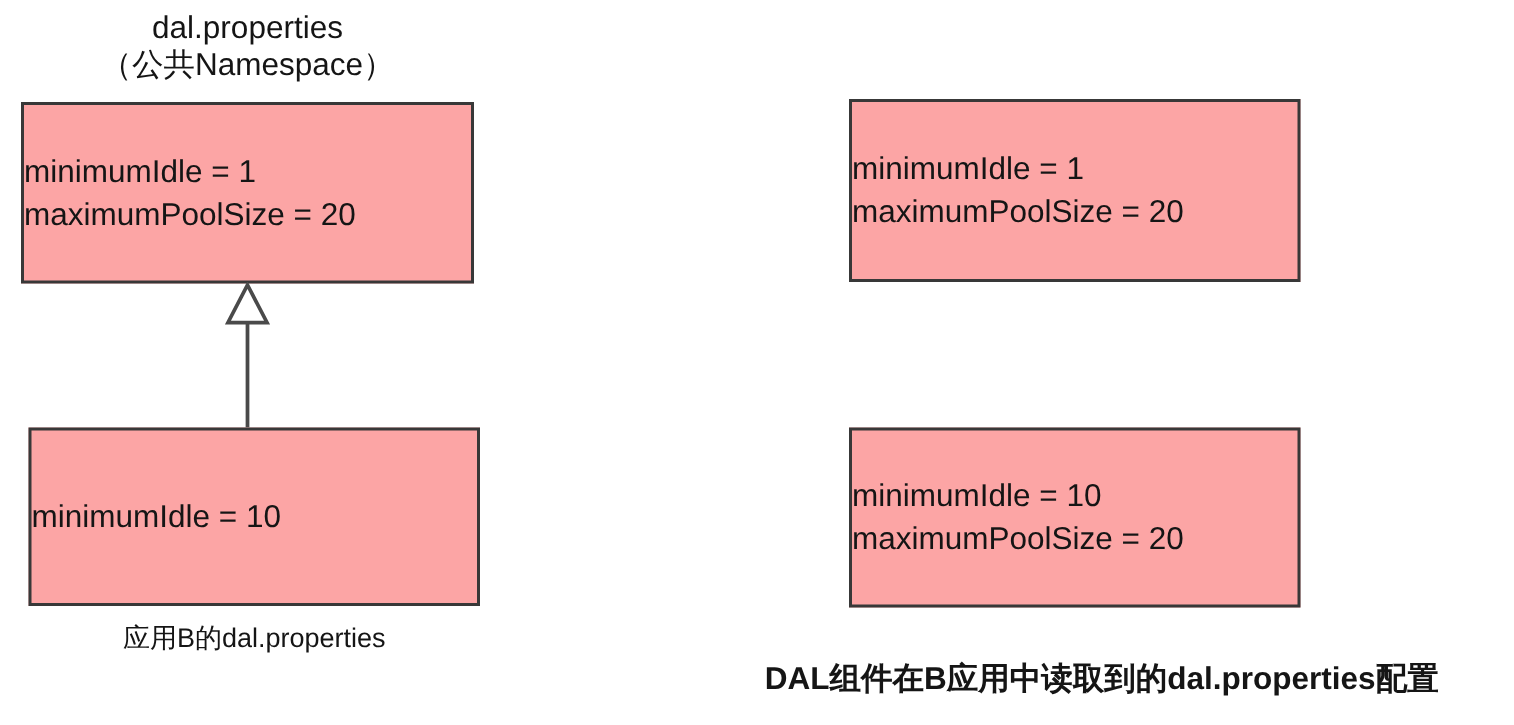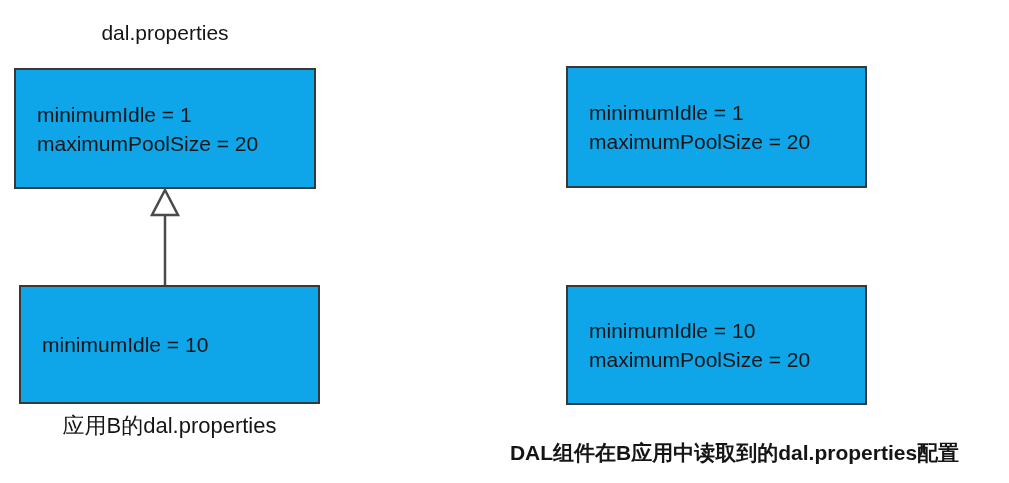--- a/index.html
+++ b/index.html
@@ -15,49 +15,49 @@
     width: 1009px;
     height: 483px;
     background: #ffffff;
     color: #151515;
     overflow: hidden;
   }
   .box {
     position: absolute;
     box-sizing: border-box;
     border: 2px solid #383838;
-    background: #0ea5e9;
+    background: #fca5a5;
     display: flex;
     flex-direction: column;
     justify-content: center;
-    padding-left: 21px;
     font-size: 21px;
     line-height: 29px;
     white-space: nowrap;
   }
   .caption {
     position: absolute;
     text-align: center;
     font-size: 21px;
     line-height: 26px;
     white-space: nowrap;
   }
   .caption.small-line-height { line-height: 25px; }
-  .caption.child { font-size: 22px; line-height: 27px; }
+  .caption.child { font-size: 18px; line-height: 27px; }
   .arrow-svg {
     position: absolute;
   }
 </style>
 </head>
 <body>
 
 <div class="canvas">
 
-  <div class="caption small-line-height" style="left:14px; top:20px; width:302px;">
+  <div class="caption small-line-height" style="left:14px; top:6px; width:302px;">
     <div>dal.properties</div>
+    <div>（公共Namespace）</div>
   </div>
 
   <div class="box" style="left:14px; top:68px; width:302px; height:121px;">
     <div>minimumIdle = 1</div>
     <div>maximumPoolSize = 20</div>
   </div>
 
   <svg class="arrow-svg" style="left:146px; top:188px;" width="40" height="98" viewBox="0 0 40 98">
     <line x1="19" y1="27" x2="19" y2="97" stroke="#4a4a4a" stroke-width="2.5"></line>
     <polygon points="19,2 32,27 6,27" fill="#ffffff" stroke="#4a4a4a" stroke-width="2.5"></polygon>

